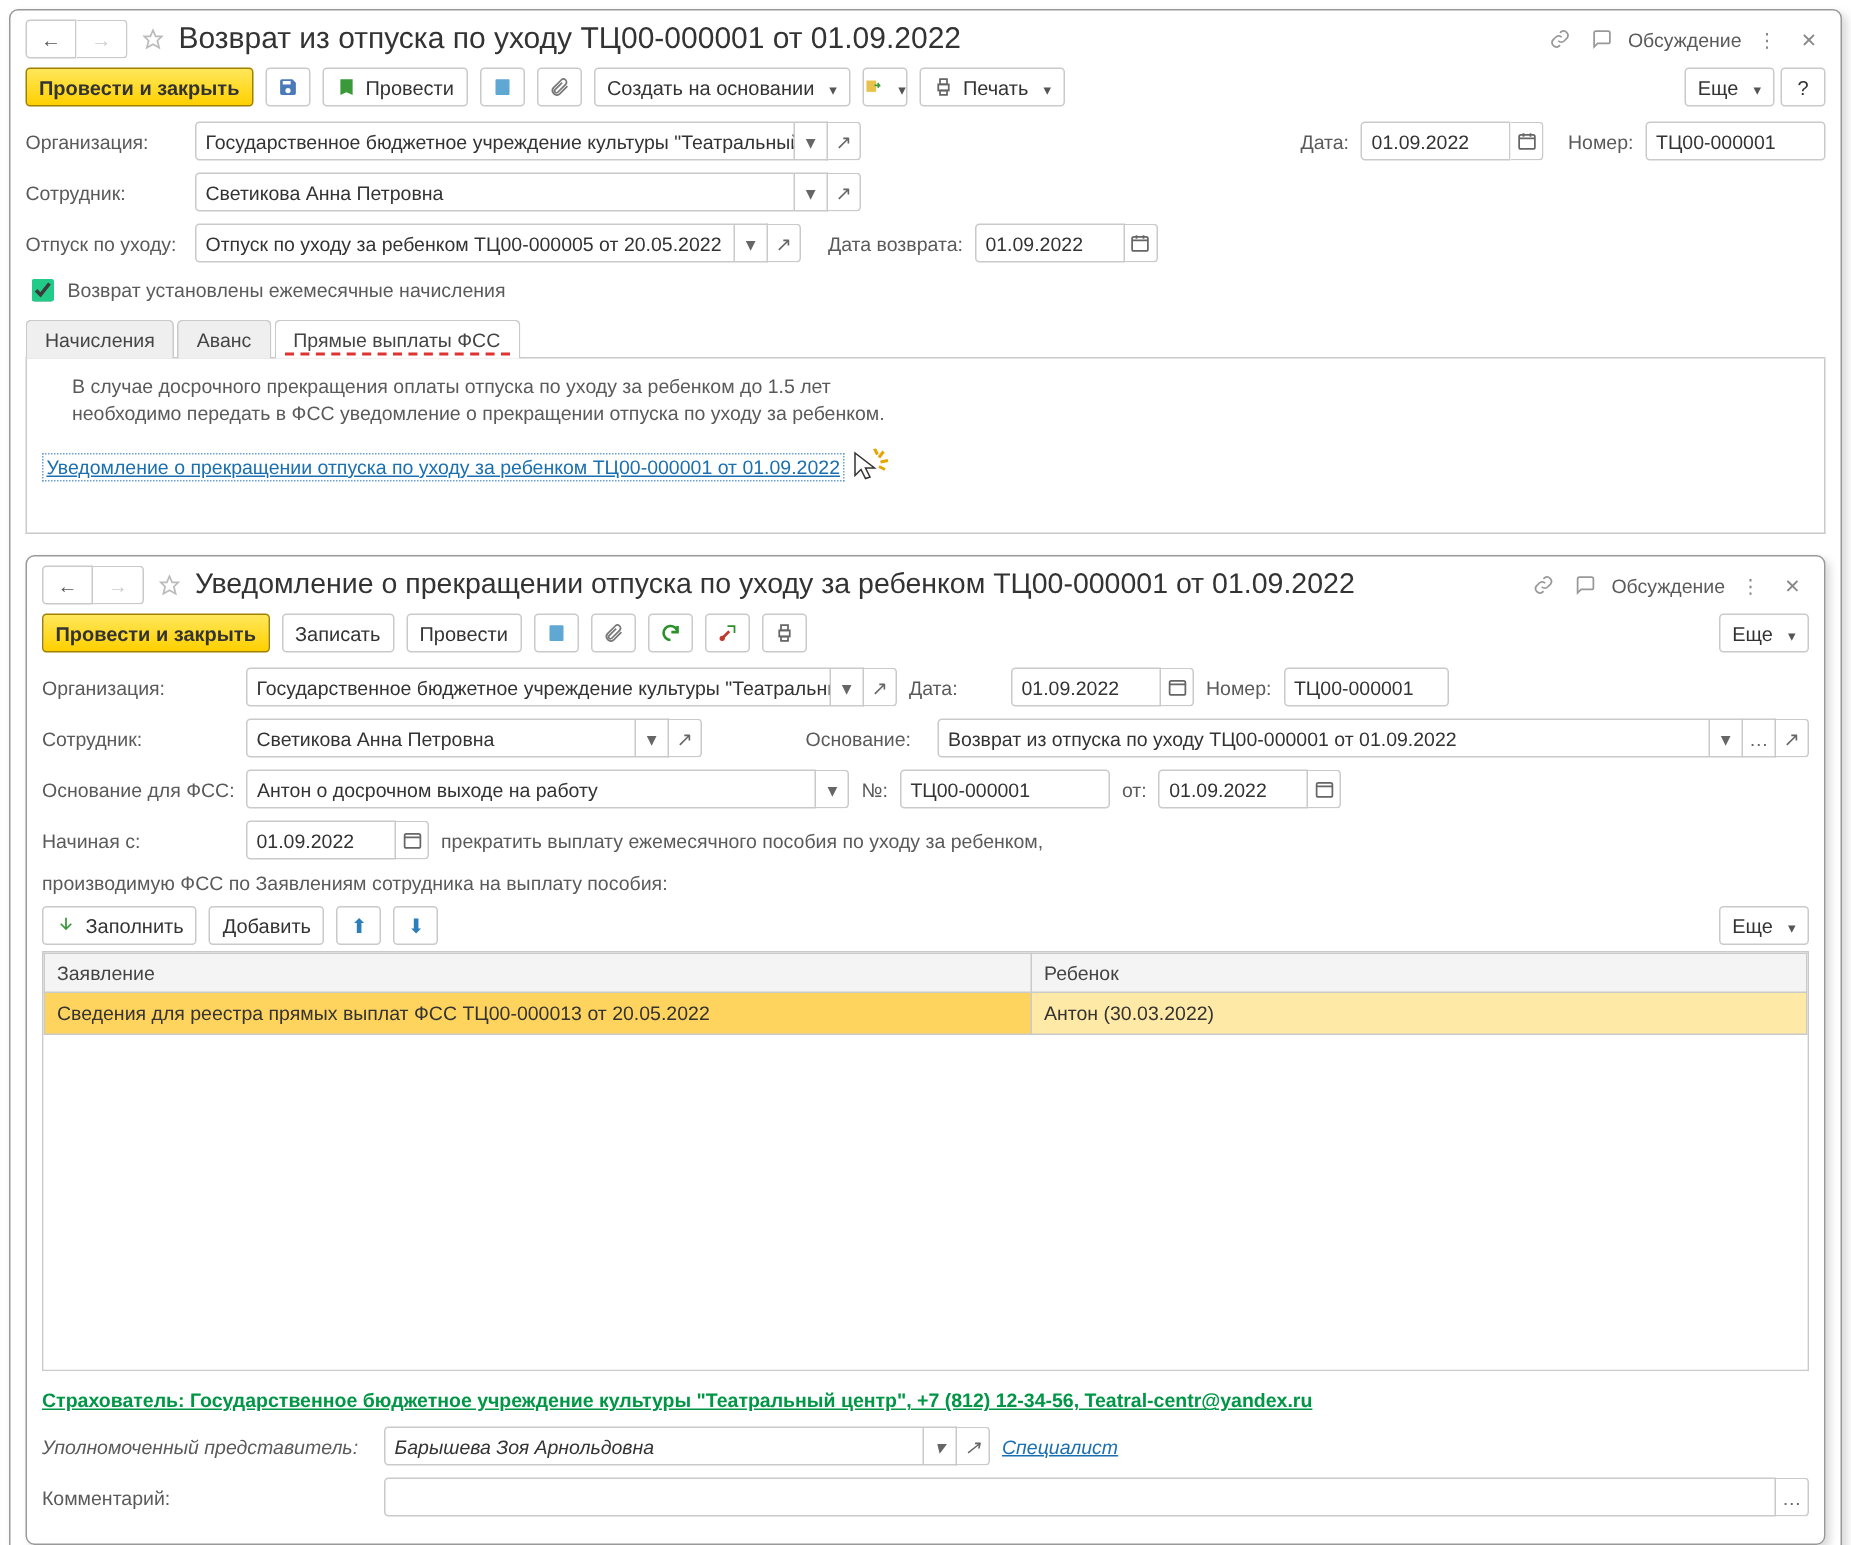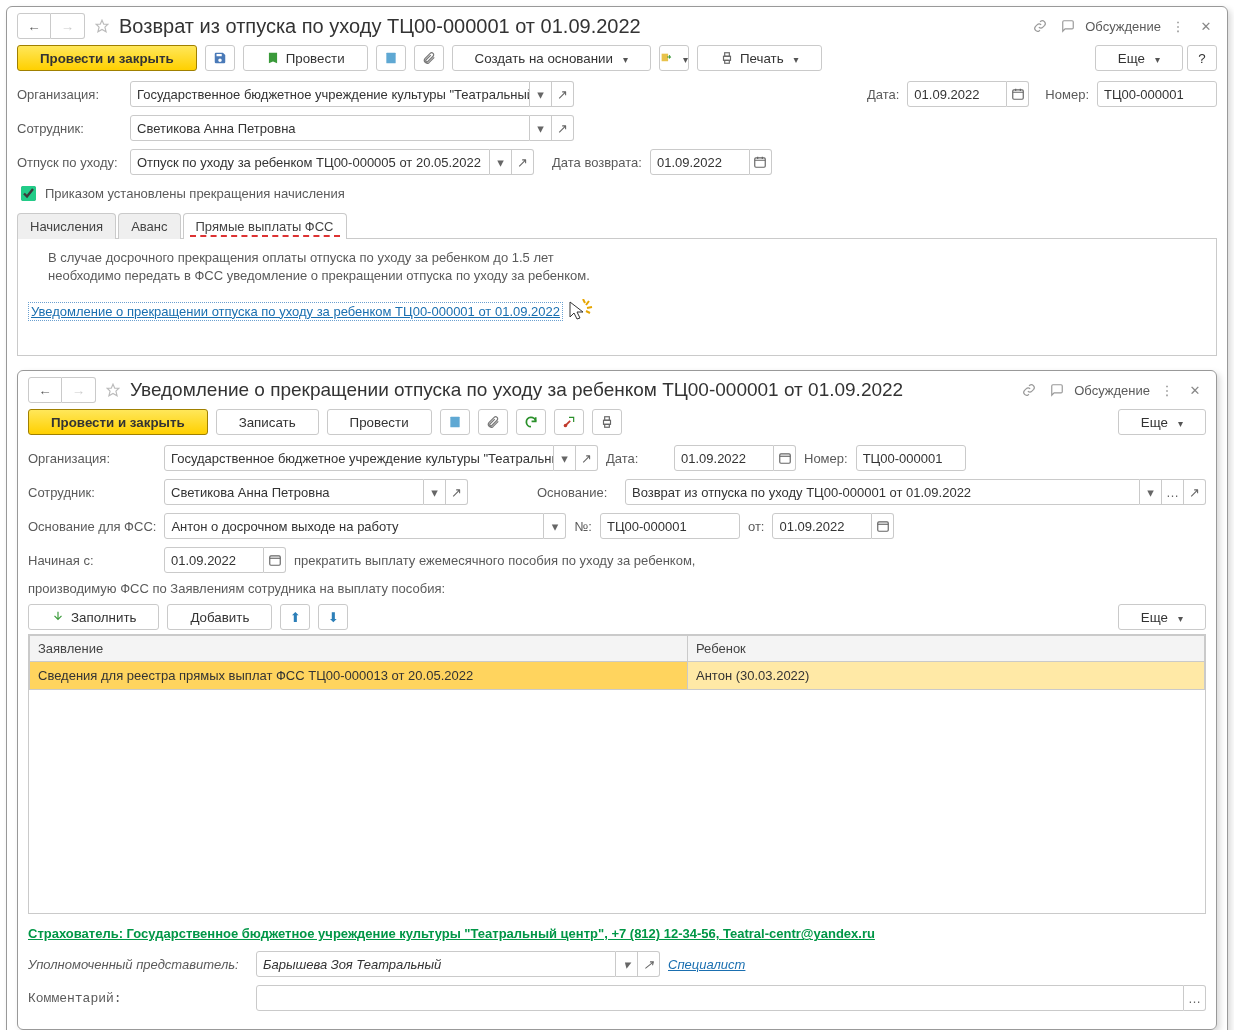--- a/index.html
+++ b/index.html
@@ -31,21 +31,21 @@
   .win-header .spacer { flex:1; }
   .nav-btn { width:34px; height:26px; border:1px solid var(--c-border-light); border-radius:3px; background:#fff; display:inline-flex; align-items:center; justify-content:center; color:#555; }
   .nav-group{display:flex;}
   .nav-group .nav-btn:first-child{border-radius:3px 0 0 3px;}
   .nav-group .nav-btn:last-child{border-radius:0 3px 3px 0; border-left:none;}
   .hdr-text { color:#5a5a5a; }
   .mini-btn { border:none; background:none; width:22px; height:22px; color:#888; display:inline-flex;align-items:center;justify-content:center;}
 
   
   .toolbar { display:flex; align-items:center; gap:8px; margin-bottom:10px; flex-wrap:wrap;}
-  .btn { height:26px; border:1px solid var(--c-border-light); border-radius:3px; background:#fff; padding:0 22px; display:inline-flex; align-items:center; gap:6px; color:#333;}
+  .btn { height:26px; border:1px solid var(--c-border-light); border-radius:3px; background:#fff; padding:0 8px; display:inline-flex; align-items:center; gap:6px; color:#333;}
   .btn.yellow { background: linear-gradient(#ffe75a,#ffd000); border-color: var(--c-yellow-border); font-weight:bold; }
   .btn.icon { width:30px; padding:0; justify-content:center;}
   .btn .caret::after{content:"▾"; font-size:10px; color:#555; margin-left:4px;}
   .toolbar .right { margin-left:auto; display:flex; gap:4px;}
 
   
   .form-row { display:flex; align-items:center; gap:8px; margin-bottom:8px;}
   .form-row label.lbl { color: var(--c-label); min-width:105px;}
   .input { height:26px; border:1px solid var(--c-border-light); border-radius:3px; background:#fff; padding:0 6px; display:inline-flex; align-items:center; overflow:hidden; white-space:nowrap;}
   .field-group{display:flex;}
@@ -223,21 +223,21 @@
             <rect x="3" y="5" width="18" height="16" rx="2"></rect>
             <path d="M3 9h18M8 3v4M16 3v4"></path>
           </svg>
     </div>
   </div>
 </div>
 
 <div class="form-row">
   <label class="check">
     <input type="checkbox" checked="" style="">
-    <span>Приказом установлены прекращения начисления</span>
+    <span>Возврат установлены ежемесячные начисления</span>
   </label>
 </div>
 
 <div class="tabs">
   <div class="tab">Начисления</div>
   <div class="tab">Аванс</div>
   <div class="tab active red-underline">Прямые выплаты ФСС</div>
 </div>
 <div class="tabpane">
   <div class="info-text">В случае досрочного прекращения оплаты отпуска по уходу за ребенком до 1.5 лет</div>
@@ -444,29 +444,29 @@
     <div class="grid-body"></div>
   </div>
 
   <div style="margin-top:12px;font-weight:bold;">
     <a href="#" class="greenlink">Страхователь: Государственное бюджетное учреждение культуры "Театральный центр", +7 (812) 12-34-56, Teatral-centr@yandex.ru</a>
   </div>
 
   <div class="form-row" style="margin-top:10px;font-style:italic;">
     <label class="lbl" style="min-width:220px;">Уполномоченный представитель:</label>
     <div class="field-group">
-      <div class="input" style="width:360px;">Барышева Зоя Театральный</div>
+      <div class="input" style="width:360px;">Барышева Зоя Арнольдовна</div>
       <div class="addon">▾</div>
       <div class="addon">↗</div>
     </div>
     <a href="#" class="bluelink">Специалист</a>
   </div>
 
   <div class="form-row">
-    <label class="lbl" style="min-width:220px;font-family:Liberation Mono, monospace;">Комментарий:</label>
+    <label class="lbl" style="min-width:220px;">Комментарий:</label>
     <div class="field-group" style="flex:1;">
       <div class="input" style="flex:1;"></div>
       <div class="addon">…</div>
     </div>
   </div>
 
 </div>
 
 </div>
 

